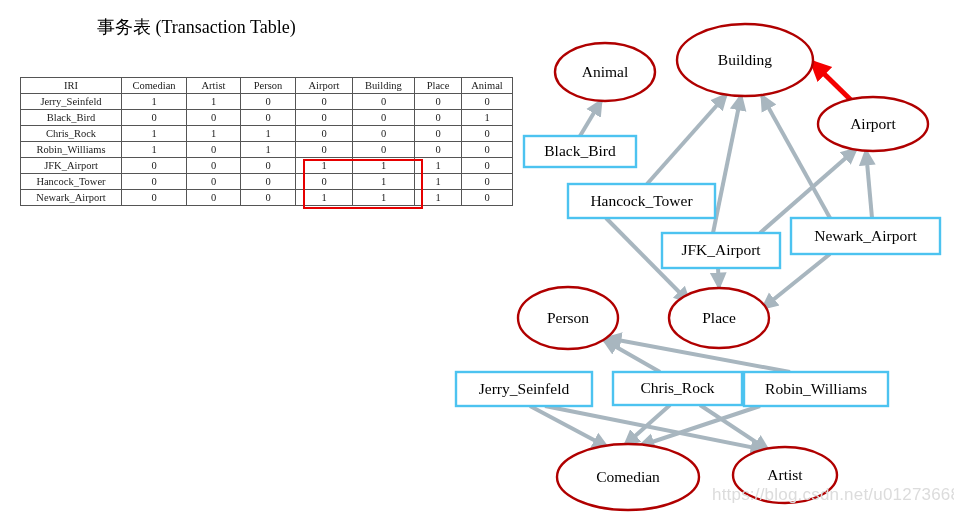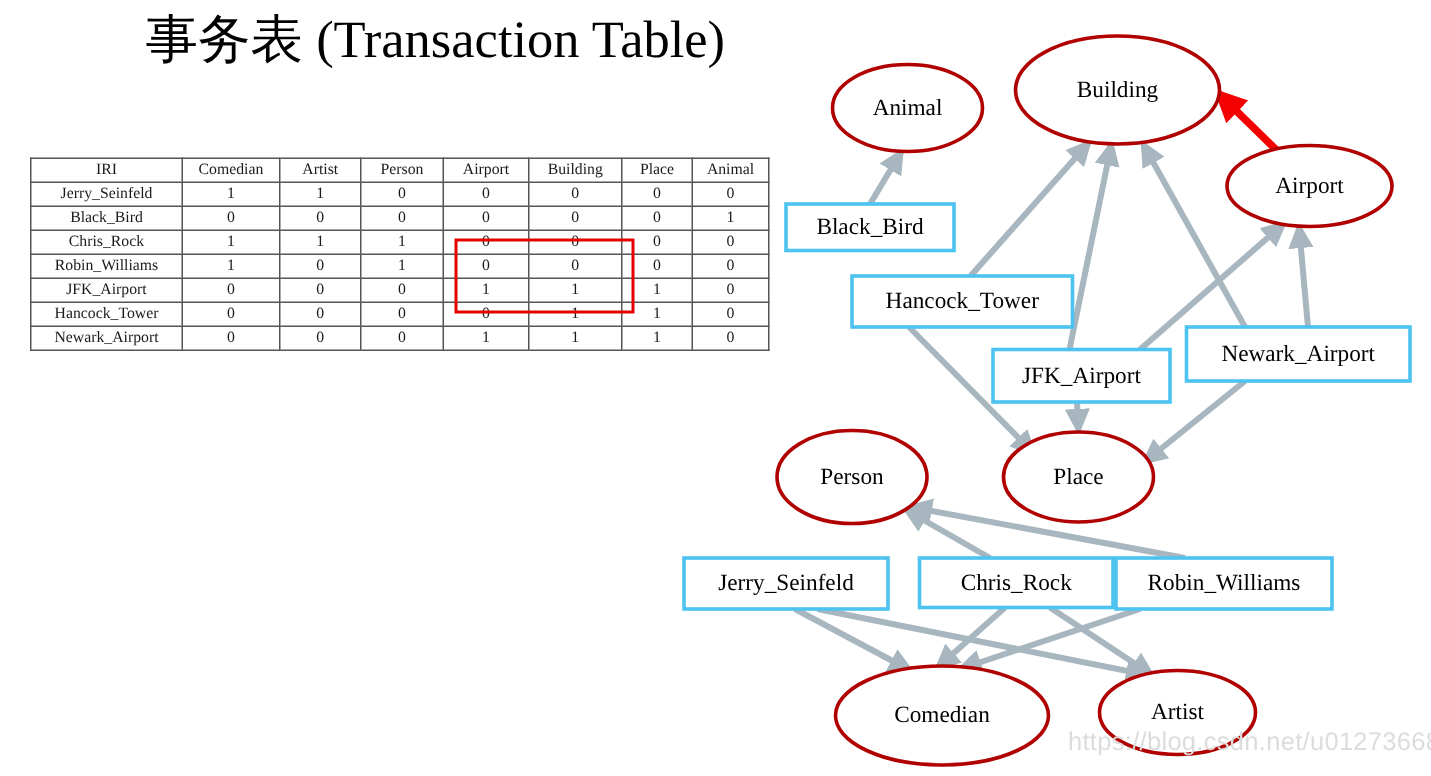--- a/index.html
+++ b/index.html
@@ -2,34 +2,33 @@
 <html><head>
 <meta charset="utf-8">
 <style>
   html,body{margin:0;padding:0;background:#ffffff;}
   body{width:954px;height:517px;position:relative;overflow:hidden;
        font-family:"Liberation Serif","DejaVu Serif",serif;color:#000;}
 
   
   #page-title{
     position:absolute;left:97px;top:12px;
-    font-size:35px;line-height:30px;white-space:nowrap;
+    font-size:18px;line-height:30px;white-space:nowrap;
     font-family:"Liberation Serif","DejaVu Serif",serif;
     color:#000;
   }
 
   
   #txn-table{
     position:absolute;left:20px;top:77px;
     border-collapse:collapse;
     font-size:10.5px;
     font-family:"Liberation Serif","DejaVu Serif",serif;
     color:#1a1a1a;
     background:#fff;
-    margin-top:28px;
   }
   #txn-table th,#txn-table td{
     border:1px solid #555;
     height:16px;line-height:15px;
     padding:0 2px;
     text-align:center;
     font-weight:normal;
     white-space:nowrap;
     box-sizing:border-box;
   }

